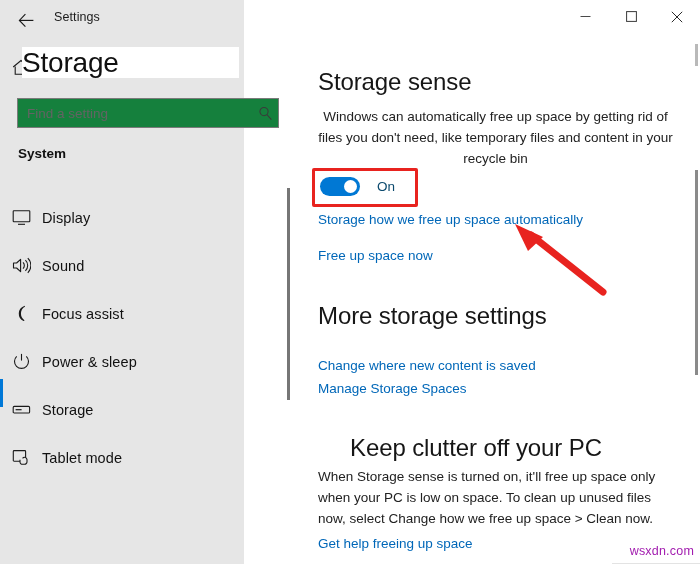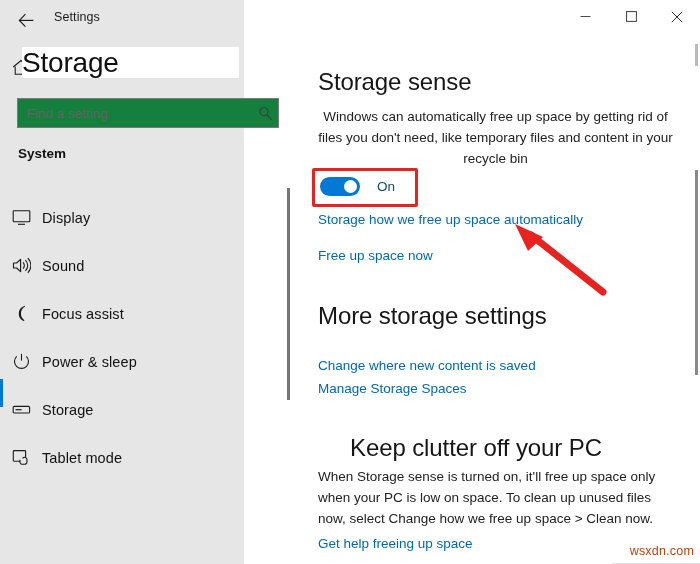--- a/index.html
+++ b/index.html
@@ -290,21 +290,21 @@
     right: 2px; top: 44px;
     width: 3px; height: 22px;
     background: #b9b9b9;
   }
 
   
   #watermark {
     position: absolute;
     right: 6px; bottom: 6px;
     font-size: 12.5px;
-    color: #c2410c;
+    color: #a21caf;
     letter-spacing: .2px;
     z-index: 9;
   }
 
   
   #content-bottom-rule {
     position: absolute;
     left: 316px; bottom: 0;
     width: 260px; height: 1px;
     background: #e3e3e3;

